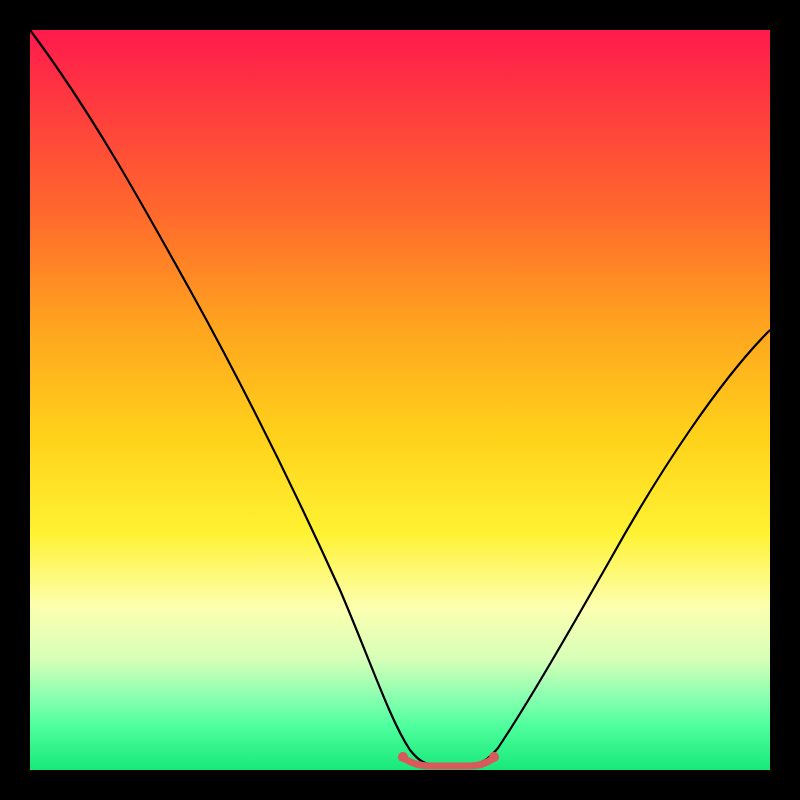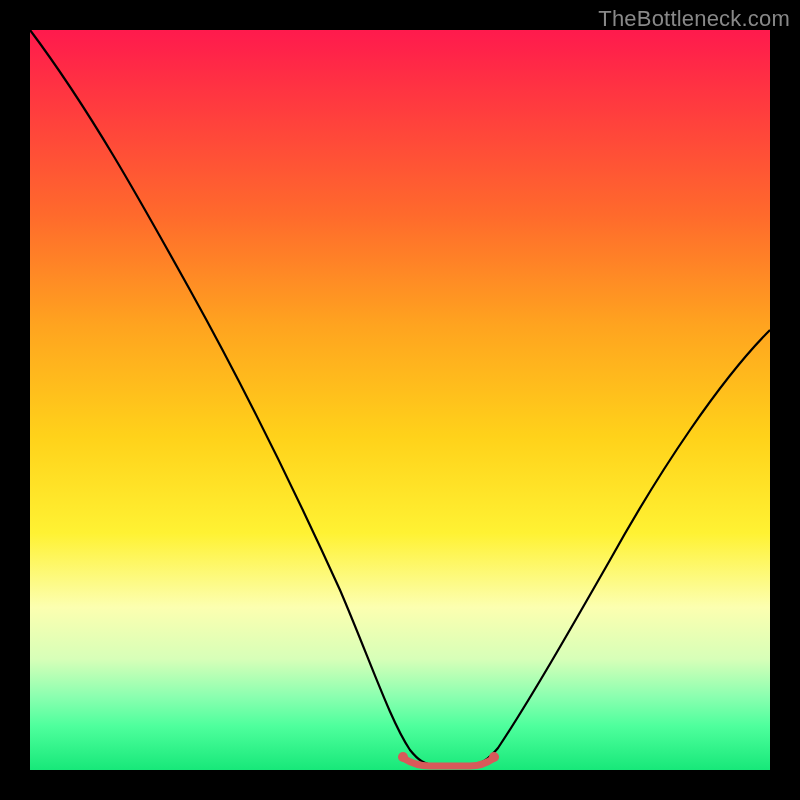--- a/index.html
+++ b/index.html
@@ -52,21 +52,20 @@
     top: 0;
     width: 740px;
     height: 740px;
     overflow: visible;
   }
 </style>
 </head>
 <body>
 
 <div class="frame">
-  <div class="watermark">TheBottleneck.com</div>
   <div class="plot">
     <svg class="curve" viewBox="0 0 740 740">
       <path d="M 0 0
                C 60 80, 110 170, 160 260
                C 210 350, 260 450, 310 560
                C 340 630, 360 690, 380 720
                C 388 730, 395 735, 405 735
                L 440 735
                C 450 735, 458 730, 468 718
                C 500 670, 540 600, 580 530

